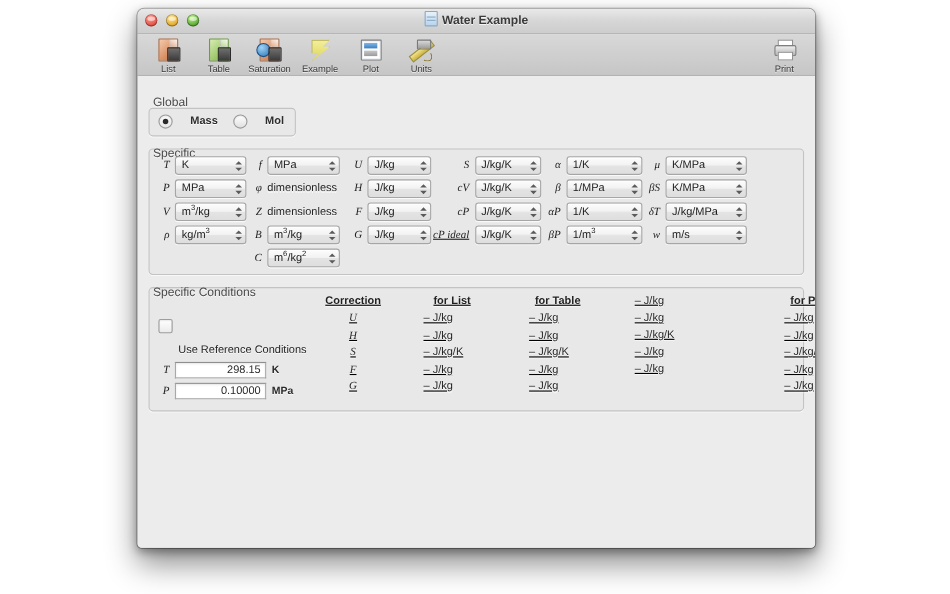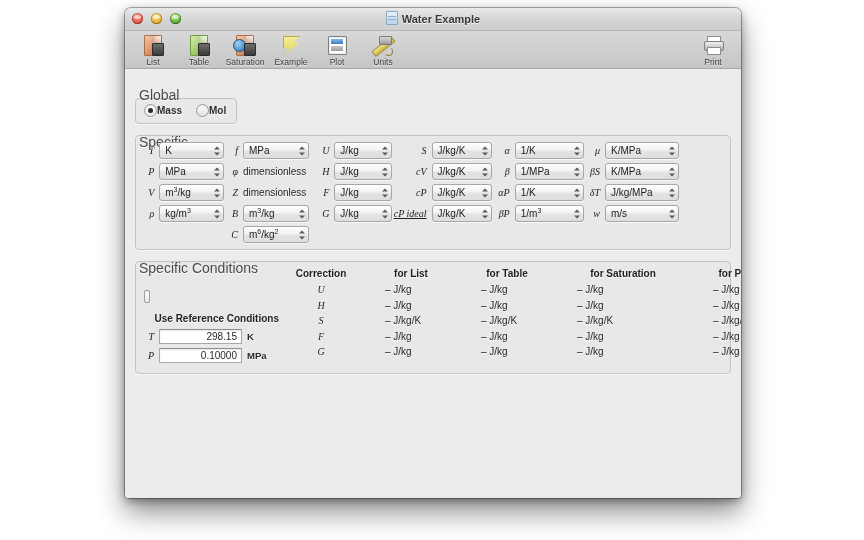--- a/index.html
+++ b/index.html
@@ -185,37 +185,37 @@
     padding: 3px 8px 4px 8px;
     background: linear-gradient(to bottom,#fbfbfb,#e2e2e2);
     border: 1px solid #a9a9a9;
     border-radius: 3px;
     box-shadow: 0 1px 0 rgba(255,255,255,0.8) inset, 0 1px 1px rgba(0,0,0,0.08);
     text-shadow: 0 1px 0 rgba(255,255,255,0.8);
   }
   .groupbox { position: relative; margin-top: 11px; }
   .group-title {
     position: absolute; left: 4px; top: -1px;
-    font-size: 14px; color: #4a4a4a;
+    font-size: 11px; color: #4a4a4a;
     text-shadow: 0 1px 0 rgba(255,255,255,0.8);
   }
   .group-frame {
     margin-top: 10px;
     border: 1px solid #c3c3c3;
     border-radius: 4px;
     background: rgba(0,0,0,0.015);
     box-shadow: 0 1px 0 rgba(255,255,255,0.65);
     padding: 6px 8px;
     box-sizing: border-box;
   }
   .group-frame.global { display: inline-block; padding: 5px 10px 6px 8px; }
 
   
   .radio-row { display:flex; align-items:center; gap:14px; }
-  .radio { display:flex; align-items:center; gap:0; cursor:default;justify-content:space-between; }
+  .radio { display:flex; align-items:center; gap:16px; cursor:default;justify-content:space-between; }
   .radio .dot {
     width:11px; height:11px; border-radius:50%;
     background: linear-gradient(to bottom,#ffffff,#e0e0e0);
     border:1px solid #9a9a9a;
     box-shadow: inset 0 1px 1px rgba(0,0,0,0.08);
     position:relative;
   }
   .radio.on .dot {
     background: linear-gradient(to bottom,#fdfdfd,#e6e6e6);
   }
@@ -269,38 +269,38 @@
   
   .ref-wrap { display:flex; }
   .ref-left { width:135px; flex:0 0 auto; }
   .check-row { display:flex; align-items:center; gap:5px; margin-bottom:5px; }
   .checkbox {
     width:11px; height:11px; border-radius:2px;
     background: linear-gradient(to bottom,#ffffff,#ebebeb);
     border:1px solid #9d9d9d;
     box-shadow: inset 0 1px 1px rgba(0,0,0,0.07);
   }
-  .check-label { font-size:10px; font-weight:bold; color:#232323;
+  .check-label { font-size:10px; font-weight:normal; color:#232323;
     text-shadow:0 1px 0 rgba(255,255,255,0.8); white-space:nowrap;margin-top:45px; }
   .field-row { display:flex; align-items:center; gap:5px; margin-bottom:4px; }
   .field-sym { width:10px; text-align:right; font-size:10px; font-style:italic;
     font-family:"Liberation Serif", serif; color:#1e1e1e; }
   .textfield {
     width:83px; height:15px; box-sizing:border-box;
     background:#fff; border:1px solid #a8a8a8;
     border-top-color:#8e8e8e;
     box-shadow: inset 0 1px 2px rgba(0,0,0,0.10);
     font-size:10px; color:#2a2a2a;
     text-align:right; line-height:13px;
     padding-right:4px;
   }
   .unit-label { font-size:9.5px; font-weight:bold; color:#2a2a2a;
     text-shadow:0 1px 0 rgba(255,255,255,0.8); }
 
-  .ref-table { flex:1; display:flex; }
+  .ref-table { flex:1; display:flex;text-decoration:underline; }
   .ref-col { flex:0 0 auto; }
   .ref-col.c-corr  { width:84px; }
   .ref-col.c-list  { width:96px; }
   .ref-col.c-table { width:96px; }
   .ref-col.c-sat   { width:136px; }
   .ref-col.c-plot  { width:90px; }
   .ref-head {
     font-size:10px; font-weight:bold; color:#1f1f1f;
     text-shadow:0 1px 0 rgba(255,255,255,0.8);
     height:16px;
@@ -661,21 +661,20 @@
                 </div>
                 <div class="ref-col c-table">
                   <div class="ref-head">for Table</div>
                   <div class="ref-cell val">– J/kg</div>
                   <div class="ref-cell val">– J/kg</div>
                   <div class="ref-cell val">– J/kg/K</div>
                   <div class="ref-cell val">– J/kg</div>
                   <div class="ref-cell val">– J/kg</div>
                 </div>
                 <div class="ref-col c-sat">
-                  <div class="ref-head">for Saturation</div>
                   <div class="ref-cell val">– J/kg</div>
                   <div class="ref-cell val">– J/kg</div>
                   <div class="ref-cell val">– J/kg/K</div>
                   <div class="ref-cell val">– J/kg</div>
                   <div class="ref-cell val">– J/kg</div>
                 </div>
                 <div class="ref-col c-plot">
                   <div class="ref-head">for Plot</div>
                   <div class="ref-cell val">– J/kg</div>
                   <div class="ref-cell val">– J/kg</div>

